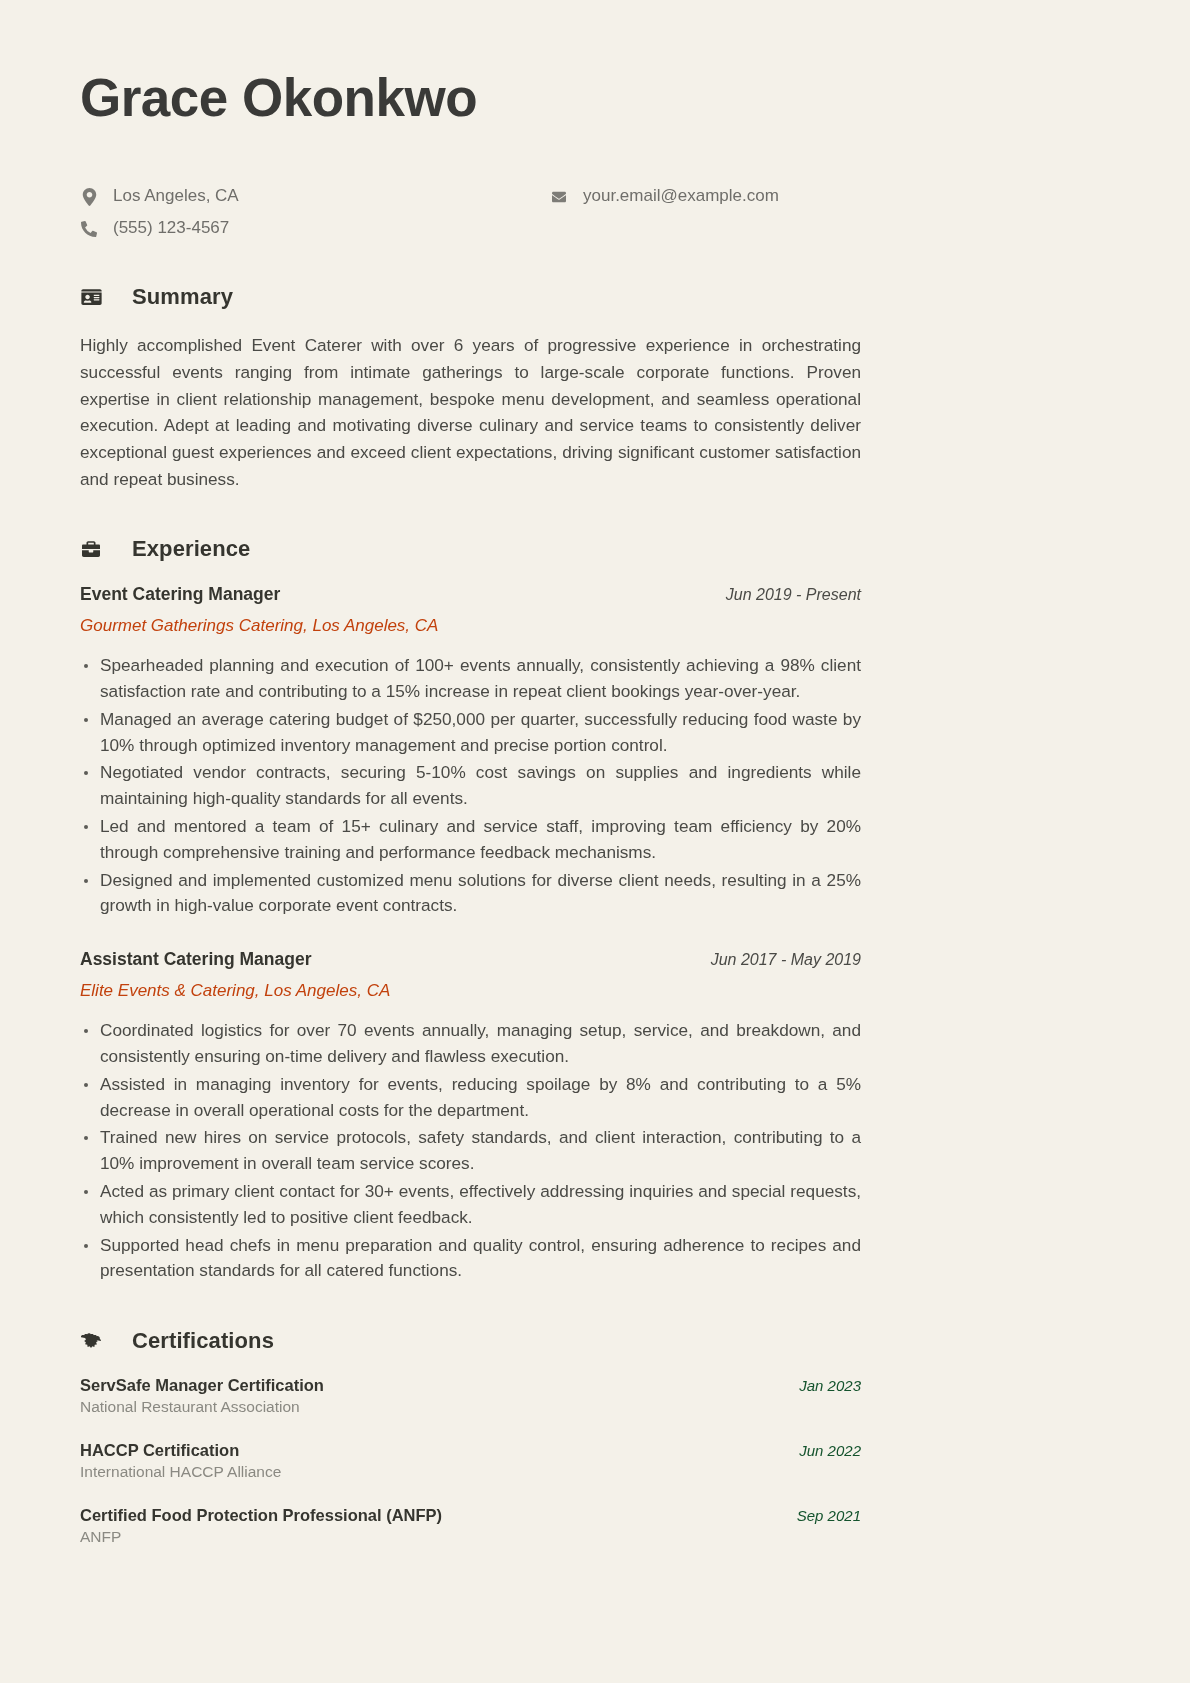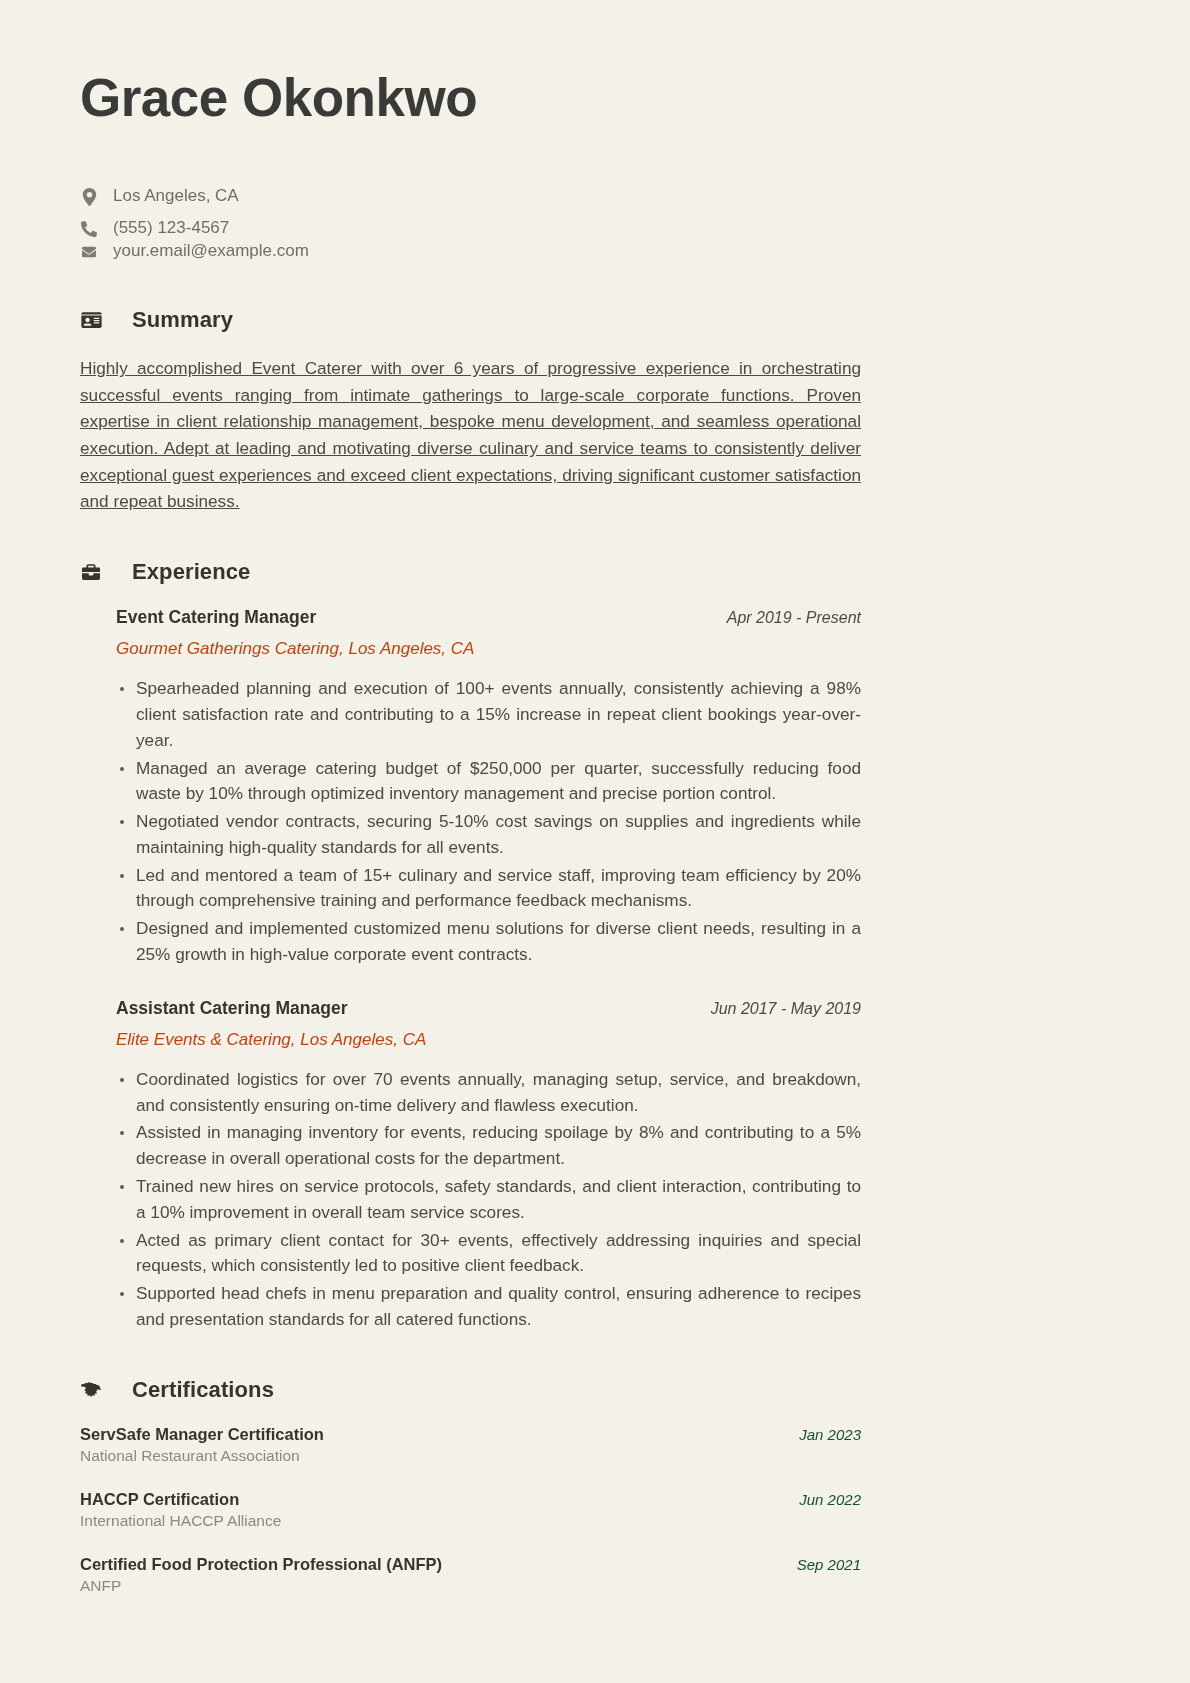--- a/index.html
+++ b/index.html
@@ -29,21 +29,20 @@
     letter-spacing: -0.5px;
     color: #3a3a38;
     margin: 12px 0 0 0;
     line-height: 1.12;
   }
 
   .contact-block {
     margin-top: 58px;
     display: flex;
     align-items: flex-start;
-    flex-direction: column;
   }
   .contact-col {
     display: flex;
     flex-direction: column;
     gap: 9px;
   }
   .contact-col.left { width: 470px; }
   .contact-row {
     display: flex;
     align-items: center;
@@ -90,25 +89,24 @@
 
   
   .summary-text {
     font-size: 17.2px;
     line-height: 1.55;
     color: #4a4a46;
     text-align: justify;
     hyphens: auto;
     -webkit-hyphens: auto;
     margin: 0;
-    text-decoration: underline;
-  }
-
-  
-  .job { margin-bottom: 30px; margin-left: 36px; }
+  }
+
+  
+  .job { margin-bottom: 30px; }
   .job:last-child { margin-bottom: 0; }
   .job-head {
     display: flex;
     justify-content: space-between;
     align-items: baseline;
     gap: 20px;
   }
   .job-title {
     font-size: 17.5px;
     font-weight: 700;
@@ -238,21 +236,21 @@
           <path d="M320 336c0 8.8-7.2 16-16 16h-96c-8.8 0-16-7.2-16-16v-48H0v144c0 25.6 22.4 48 48 48h416c25.6 0 48-22.4 48-48V288H320v48z"></path>
           <path d="M480 128h-96V80c0-26.5-21.5-48-48-48H176c-26.5 0-48 21.5-48 48v48H32c-17.7 0-32 14.3-32 32v96h512v-96c0-17.7-14.3-32-32-32zM336 128H176V80h160v48z"></path>
         </svg>
       </span>
       <span class="section-title">Experience</span>
     </div>
 
     <div class="job">
       <div class="job-head">
         <span class="job-title">Event Catering Manager</span>
-        <span class="job-dates">Apr 2019 - Present</span>
+        <span class="job-dates">Jun 2019 - Present</span>
       </div>
       <div class="job-company">Gourmet Gatherings Catering, Los Angeles, CA</div>
       <ul class="bullets">
         <li>Spearheaded planning and execution of 100+ events annually, consistently achieving a 98% client satisfaction rate and contributing to a 15% increase in repeat client bookings year-over-year.</li>
         <li>Managed an average catering budget of $250,000 per quarter, successfully reducing food waste by 10% through optimized inventory management and precise portion control.</li>
         <li>Negotiated vendor contracts, securing 5-10% cost savings on supplies and ingredients while maintaining high-quality standards for all events.</li>
         <li>Led and mentored a team of 15+ culinary and service staff, improving team efficiency by 20% through comprehensive training and performance feedback mechanisms.</li>
         <li>Designed and implemented customized menu solutions for diverse client needs, resulting in a 25% growth in high-value corporate event contracts.</li>
       </ul>
     </div>

